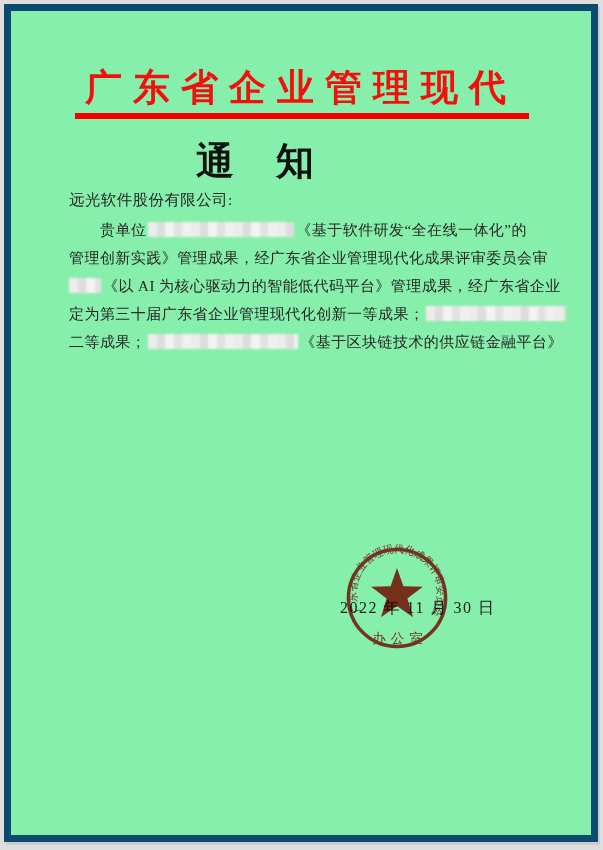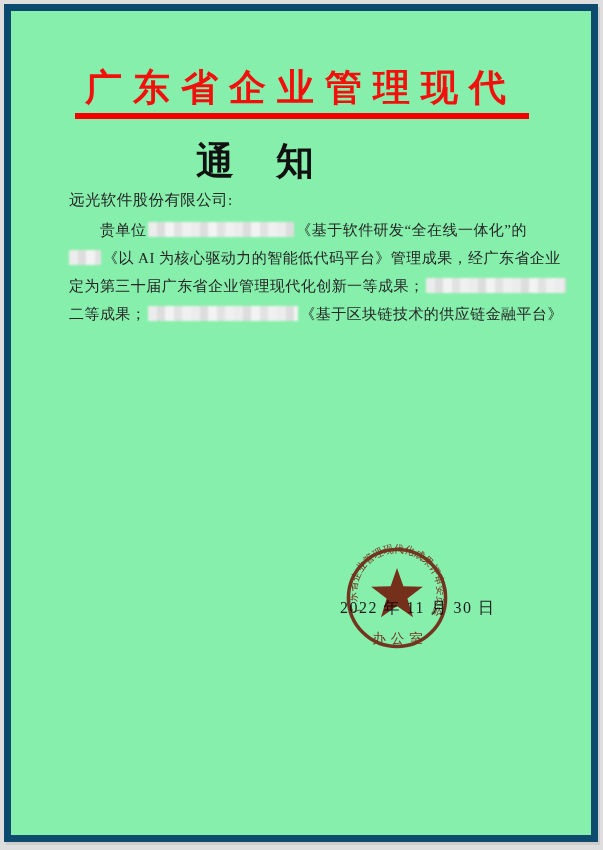--- a/index.html
+++ b/index.html
@@ -85,20 +85,23 @@
     <div class="notice-heading">通　知</div>
 
     <div class="addressee">远光软件股份有限公司:</div>
 
     <div class="paragraph">
 
       <div class="bline indent">
         <span>贵单位</span><span class="redact" style="width:146px"></span><span>《基于软件研发“全在线一体化”的</span>
       </div>
 
+      <div class="bline">
+        <span>管理创新实践》管理成果，经广东省企业管理现代化成果评审委员会审</span>
+      </div>
 
       <div class="bline">
         <span class="redact" style="width:32px;margin-left:0"></span><span>《以 AI 为核心驱动力的智能低代码平台》管理成果，经广东省企业</span>
       </div>
 
       <div class="bline">
         <span>定为第三十届广东省企业管理现代化创新一等成果；</span><span class="redact" style="width:140px"></span>
       </div>
 
 

